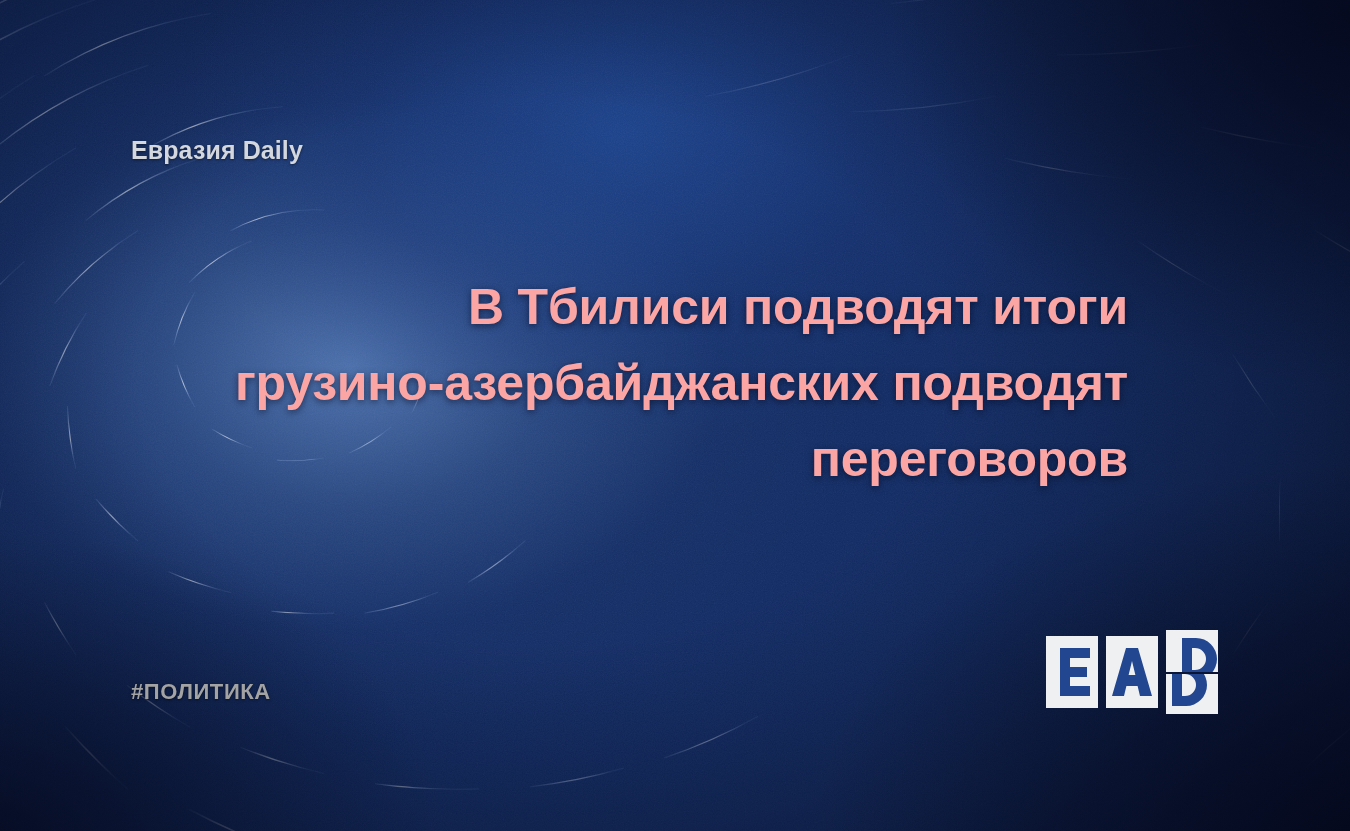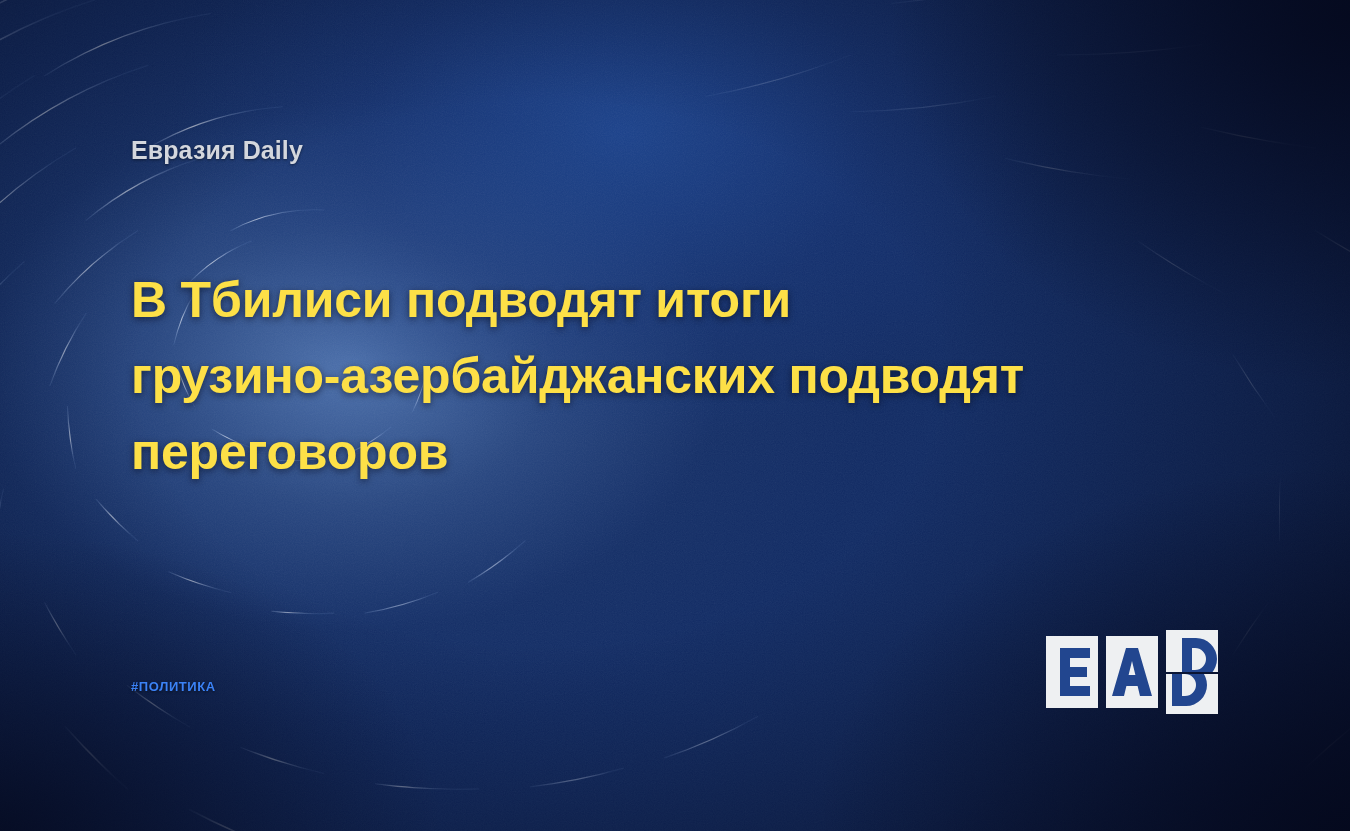--- a/index.html
+++ b/index.html
@@ -12,20 +12,21 @@
   body {
     font-family: "Liberation Sans", "DejaVu Sans", sans-serif;
   }
 
   .card {
     position: relative;
     width: 1350px;
     height: 831px;
     overflow: hidden;
     background: #0b1330;
+    text-align: right;
   }
 
   
   .bg-base {
     position: absolute;
     inset: 0;
     background:
       radial-gradient(ellipse 62% 70% at 28% 46%, #3a5c96 0%, #2b4a82 22%, #1d3straight 22%, #1d376c 42%, #12265a 62%, #0c1a44 82%, #081236 100%);
     background-color: #102a63;
   }
@@ -88,37 +89,37 @@
     color: #d4d7dd;
     text-shadow: 0 1px 3px rgba(0,0,0,0.45);
     white-space: nowrap;
   }
 
   .headline {
     position: absolute;
     left: 131px;
     top: 262px;
     width: 990px;
-    margin: 0;
+    margin: 7px;
     font-size: 50px;
     line-height: 76px;
     font-weight: 700;
     letter-spacing: -0.2px;
-    color: #fde047;
+    color: #fca5a5;
     text-shadow: 0 2px 7px rgba(2,6,22,0.55);
   }
 
   .tag {
     position: absolute;
     left: 131px;
     top: 679px;
-    font-size: 13px;
+    font-size: 22px;
     font-weight: 700;
     letter-spacing: 0.6px;
-    color: #3b82f6;
+    color: #a3a3a3;
     text-shadow: 0 1px 3px rgba(0,0,0,0.5);
     white-space: nowrap;
   }
 
   
   .logo {
     position: absolute;
     left: 1044px;
     top: 624px;
     width: 182px;

